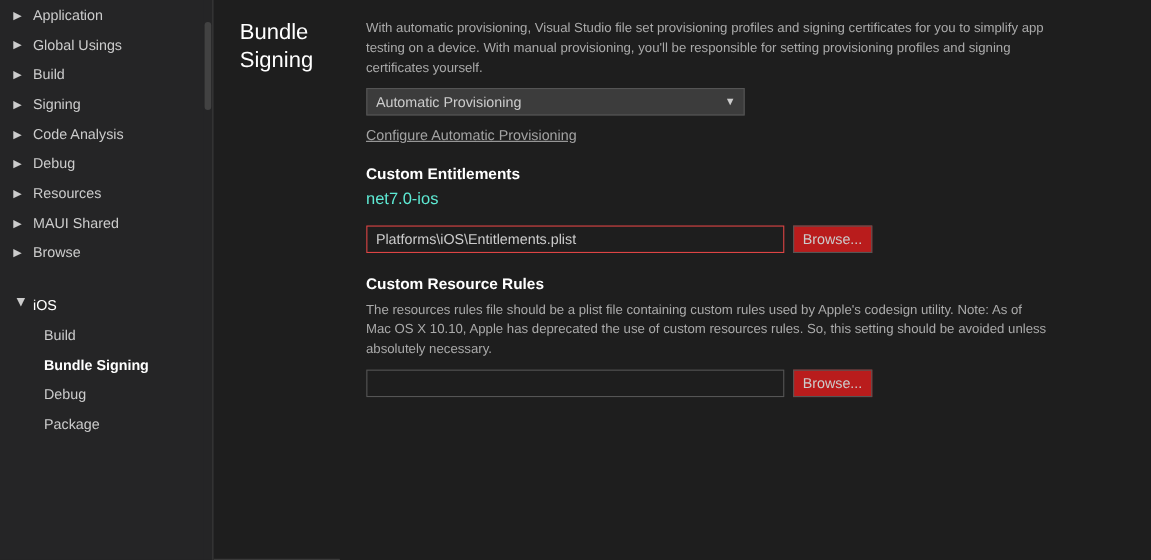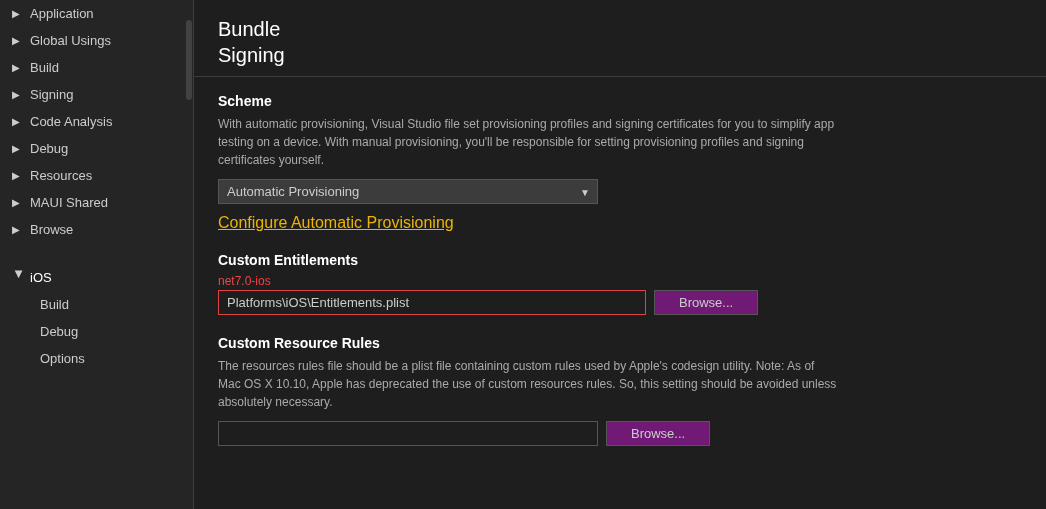--- a/index.html
+++ b/index.html
@@ -85,21 +85,21 @@
       background: #424242;
       border-radius: 3px;
       position: absolute;
       top: 20px;
     }
 
     
     .main {
       flex: 1;
       display: flex;
-      flex-direction: column;
+      flex-direction: row;
       overflow-y: auto;
       background: #1e1e1e;
     }
 
     .page-header {
       padding: 16px 24px 8px 24px;
       border-bottom: 1px solid #3c3c3c;
     }
     .page-header h1 {
       font-size: 20px;
@@ -128,91 +128,91 @@
       margin-bottom: 10px;
       max-width: 620px;
     }
 
     .dropdown-select {
       background: #3c3c3c;
       border: 1px solid #555555;
       color: #cccccc;
       padding: 4px 28px 4px 8px;
       font-size: 13px;
-      width: 380px;
+      width: 344px;
       appearance: none;
       cursor: pointer;
       outline: none;
     }
 
     .dropdown-container {
       position: relative;
       display: inline-block;
     }
     .dropdown-arrow {
       position: absolute;
       right: 8px;
       top: 50%;
       transform: translateY(-50%);
       color: #cccccc;
       pointer-events: none;
       font-size: 10px;
     }
 
     .link {
-      color: #eab308;
+      color: #a3a3a3;
       text-decoration: underline;
       cursor: pointer;
-      font-size: 16px;
+      font-size: 13px;
       display: block;
       margin-bottom: 4px;
     }
 
     .section {
       margin-bottom: 20px;
     }
 
     .sub-label {
-      color: #ef4444;
-      font-size: 12px;
-      margin-bottom: 2px;
+      color: #5eead4;
+      font-size: 15px;
+      margin-bottom: 16px;
     }
 
     .input-row {
       display: flex;
       align-items: center;
       gap: 8px;
       margin-bottom: 4px;
     }
 
     .text-input {
       background: #1e1e1e;
       border: 1px solid #d44;
       color: #cccccc;
       padding: 4px 8px;
       font-size: 13px;
-      width: 428px;
+      width: 380px;
       outline: none;
     }
 
     .text-input-plain {
       background: #1e1e1e;
       border: 1px solid #555555;
       color: #cccccc;
       padding: 4px 8px;
       font-size: 13px;
       width: 380px;
       outline: none;
     }
 
     .browse-btn {
-      background: #701a75;
+      background: #b91c1c;
       border: 1px solid #555555;
       color: #cccccc;
-      padding: 4px 24px;
+      padding: 4px 8px;
       font-size: 13px;
       cursor: pointer;
       white-space: nowrap;
     }
   </style>
 </head>
 <body>
 
 <div class="sidebar">
   <div class="sidebar-item">
@@ -253,45 +253,47 @@
   </div>
 
   <div class="sidebar-item selected-parent">
     <span class="chevron expanded">▶</span>
     <span>iOS</span>
   </div>
   <div class="sidebar-sub">
     <div class="sidebar-item">
       <span>Build</span>
     </div>
+    <div class="sidebar-item active">
+      <span>Bundle Signing</span>
+    </div>
     <div class="sidebar-item">
       <span>Debug</span>
     </div>
     <div class="sidebar-item">
-      <span>Options</span>
+      <span>Package</span>
     </div>
   </div>
 
   <div class="scrollbar-track">
     <div class="scrollbar-thumb"></div>
   </div>
 </div>
 
 <div class="main">
   <div class="page-header">
     <h1>
       <span>Bundle</span><br>
       <span>Signing</span>
     </h1>
   </div>
 
   <div class="content">
 
     <div class="section">
-      <div class="section-title">Scheme</div>
       <div class="section-desc">With automatic provisioning, Visual Studio file set provisioning profiles and signing certificates for you to simplify app testing on a device. With manual provisioning, you'll be responsible for setting provisioning profiles and signing certificates yourself.</div>
       <div class="dropdown-container">
         <select class="dropdown-select">
           <option>Automatic Provisioning</option>
           <option>Manual Provisioning</option>
         </select>
         <span class="dropdown-arrow">▼</span>
       </div>
       <div style="margin-top:10px;">
         <a class="link">Configure Automatic Provisioning</a>

